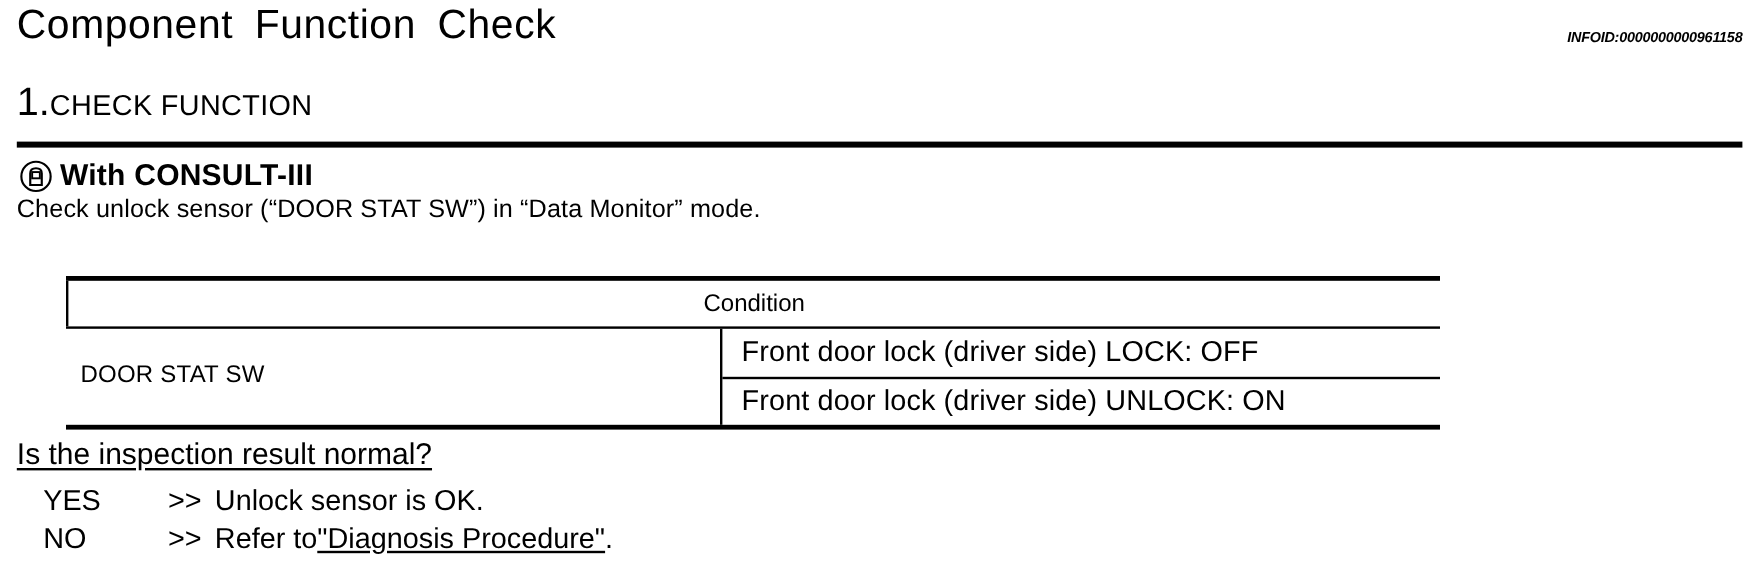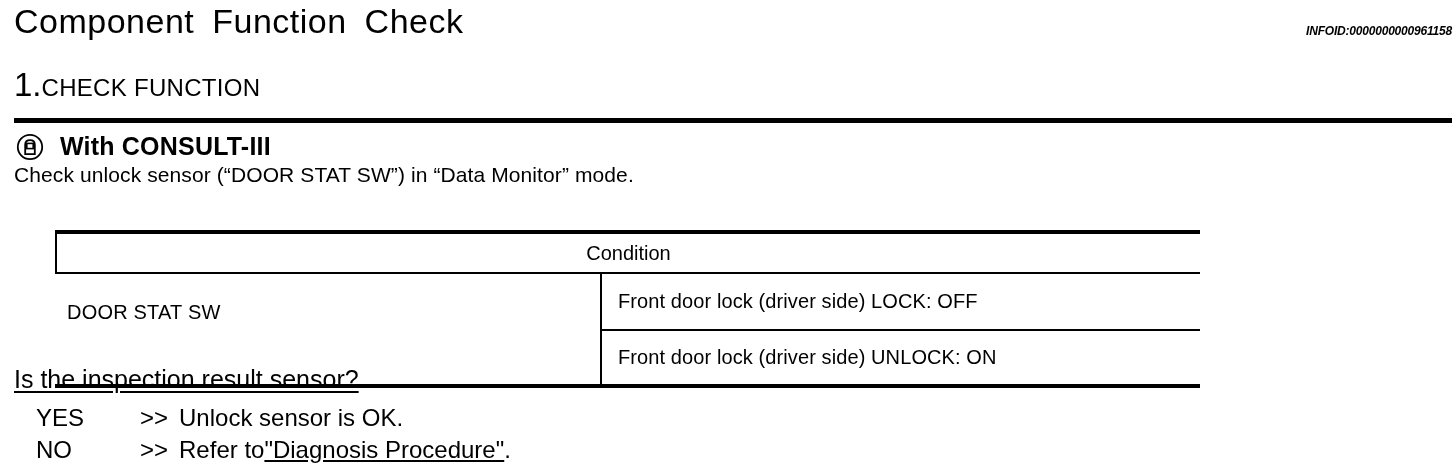--- a/index.html
+++ b/index.html
@@ -80,21 +80,21 @@
   }
   .consult-icon {
     width: 28px;
     height: 28px;
     flex: 0 0 28px;
     display: block;
   }
   .consult-label {
     font-size: 25px;
     font-weight: 700;
-    margin-left: 16px;
+    margin-left: 6px;
     letter-spacing: 0.2px;
   }
 
   .instruction-line {
     position: absolute;
     left: 14px;
     top: 163px;
     font-size: 21px;
     white-space: nowrap;
     letter-spacing: 0.1px;
@@ -149,26 +149,26 @@
   }
   .body-row .t-col-left {
     height: 77px;
     padding-left: 12px;
   }
   .td-monitor {
     font-size: 20px;
     letter-spacing: 0.2px;
   }
   .cond-cell {
-    height: 55px;
+    height: 40px;
     display: flex;
     align-items: center;
     padding-left: 16px;
     box-sizing: border-box;
-    font-size: 20px;
+    font-size: 24px;
     letter-spacing: 0.1px;
     white-space: nowrap;
   }
   .cond-cell.with-top-rule {
     border-top: 2px solid #000000;
   }
 
   
   .result-question {
     position: absolute;
@@ -244,21 +244,21 @@
     </div>
     <div class="t-col-right">
       <div class="cond-cell">Front door lock (driver side) LOCK: OFF</div>
       <div class="cond-cell with-top-rule">Front door lock (driver side) UNLOCK: ON</div>
     </div>
   </div>
 
   <div class="table-rule-thick"></div>
 </div>
 
-<div class="result-question">Is the inspection result sensor?</div>
+<div class="result-question">Is the inspection result normal?</div>
 
 <div class="branch branch-yes">
   <span class="branch-key">YES</span>
   <span class="branch-arrow">&gt;&gt;</span>
   <span>Unlock sensor is OK.</span>
 </div>
 
 <div class="branch branch-no">
   <span class="branch-key">NO</span>
   <span class="branch-arrow">&gt;&gt;</span>

